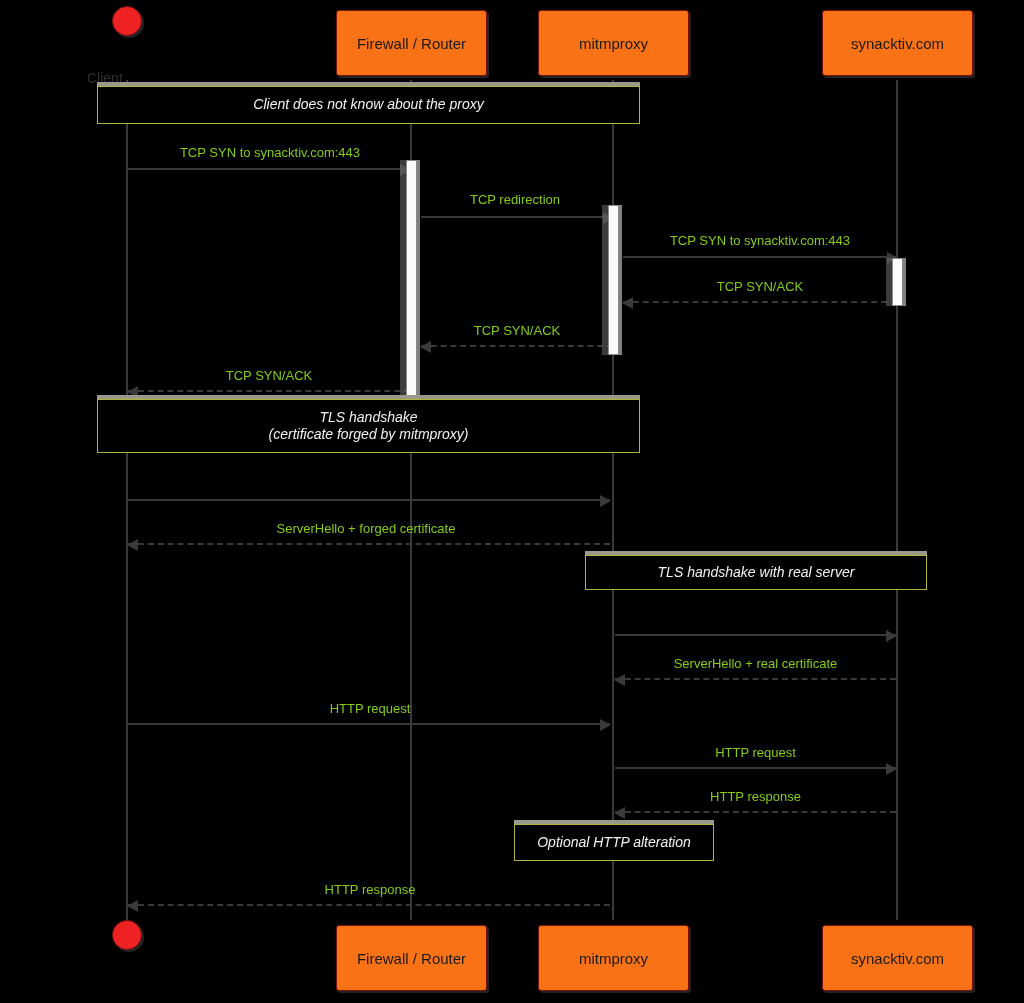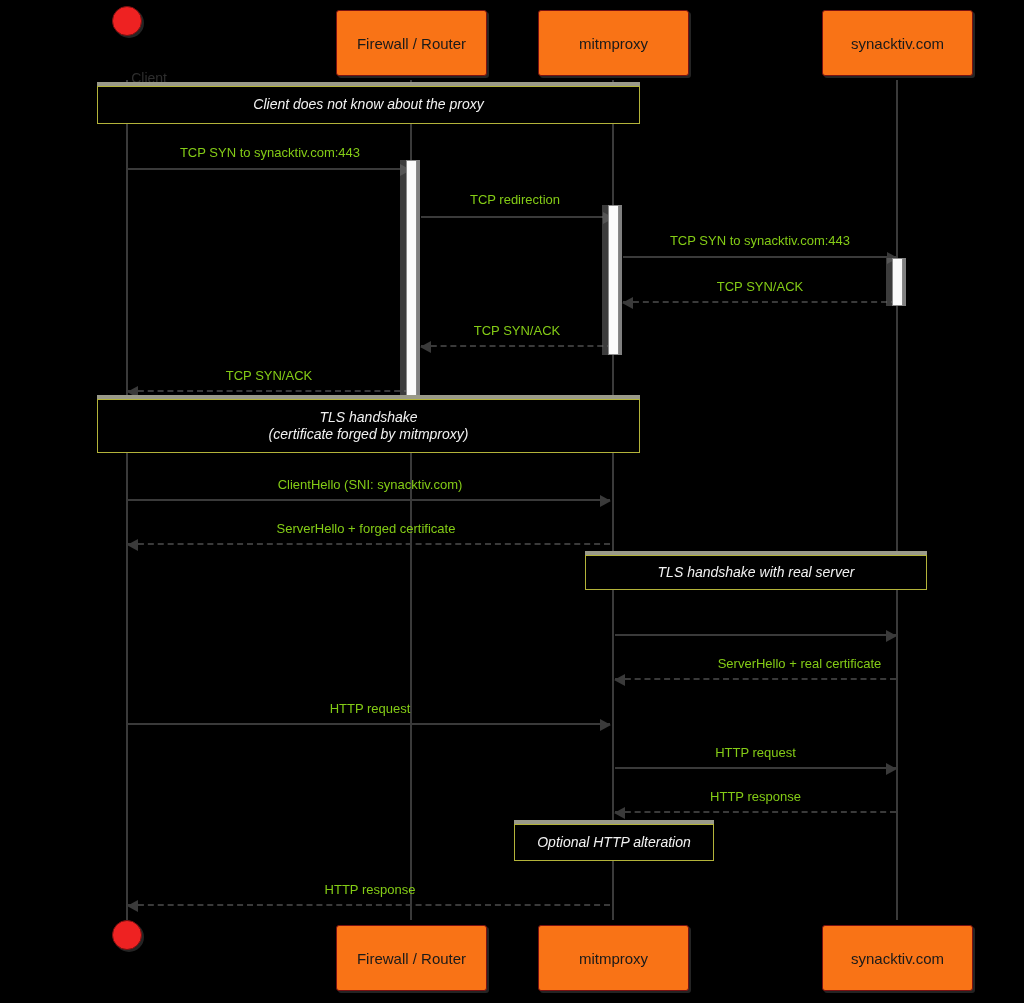--- a/index.html
+++ b/index.html
@@ -50,21 +50,21 @@
     border-radius: 50%;
     background: #ee2222;
     border: 1px solid #7a1111;
     box-shadow: 2px 2px 0 rgba(40,40,40,0.9);
     box-sizing: border-box;
   }
   .actor-label {
     position: absolute;
     color: #2e2e2e;
     font-size: 14px;
-    text-align: right;
+    text-align: left;
     white-space: nowrap;
   }
 
   
   .note {
     position: absolute;
     background: #000000;
     border: 1px solid #b3b33a;
     color: #f2f2f2;
     font-size: 14px;
@@ -180,35 +180,34 @@
   <div class="msg-label" style="left:421px; top:323px; width:192px;">TCP SYN/ACK</div>
   <div class="msg dashed" style="left:421px; top:345px; width:192px;">
     <span class="arrowhead left"></span>
   </div>
 
   <div class="msg-label" style="left:128px; top:368px; width:282px;">TCP SYN/ACK</div>
   <div class="msg dashed" style="left:128px; top:390px; width:282px;">
     <span class="arrowhead left"></span>
   </div>
 
-  <div class="msg-label" style="left:128px; top:477px; width:484px;">ClientHello (SNI: synacktiv.com)</div>
   <div class="msg" style="left:128px; top:499px; width:482px;">
     <span class="arrowhead right"></span>
   </div>
 
   <div class="msg-label" style="left:116px; top:521px; width:484px;padding-left:8px;">ServerHello + forged certificate</div>
   <div class="msg dashed" style="left:128px; top:543px; width:482px;">
     <span class="arrowhead left"></span>
   </div>
 
   <div class="msg" style="left:615px; top:634px; width:281px;">
     <span class="arrowhead right"></span>
   </div>
 
-  <div class="msg-label" style="left:615px; top:656px; width:281px;margin-left:44px;">ServerHello + real certificate</div>
+  <div class="msg-label" style="left:615px; top:656px; width:281px;">ServerHello + real certificate</div>
   <div class="msg dashed" style="left:615px; top:678px; width:281px;">
     <span class="arrowhead left"></span>
   </div>
 
   <div class="msg-label" style="left:128px; top:701px; width:484px;">HTTP request</div>
   <div class="msg" style="left:128px; top:723px; width:482px;">
     <span class="arrowhead right"></span>
   </div>
 
   <div class="msg-label" style="left:615px; top:745px; width:281px;">HTTP request</div>

